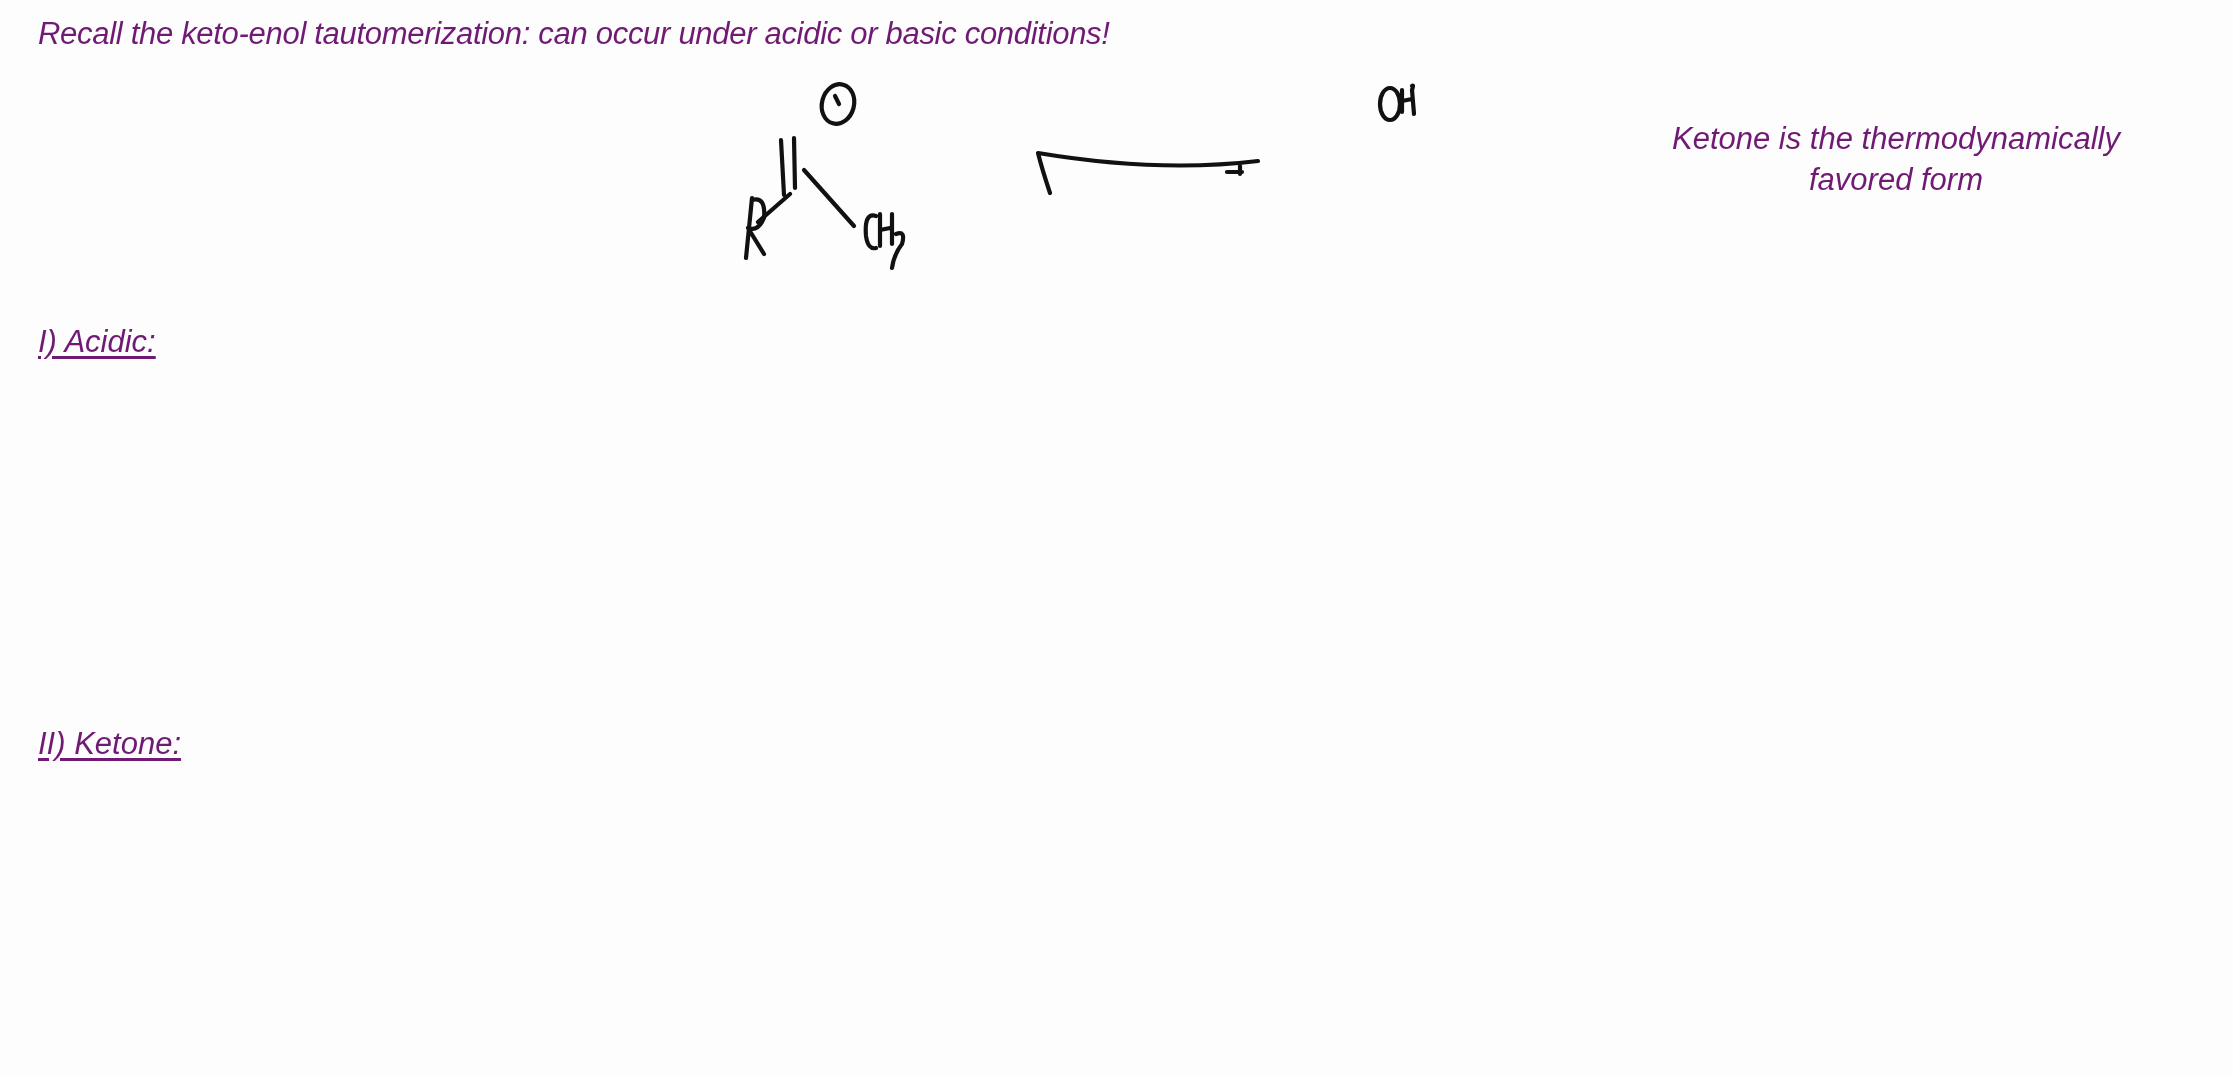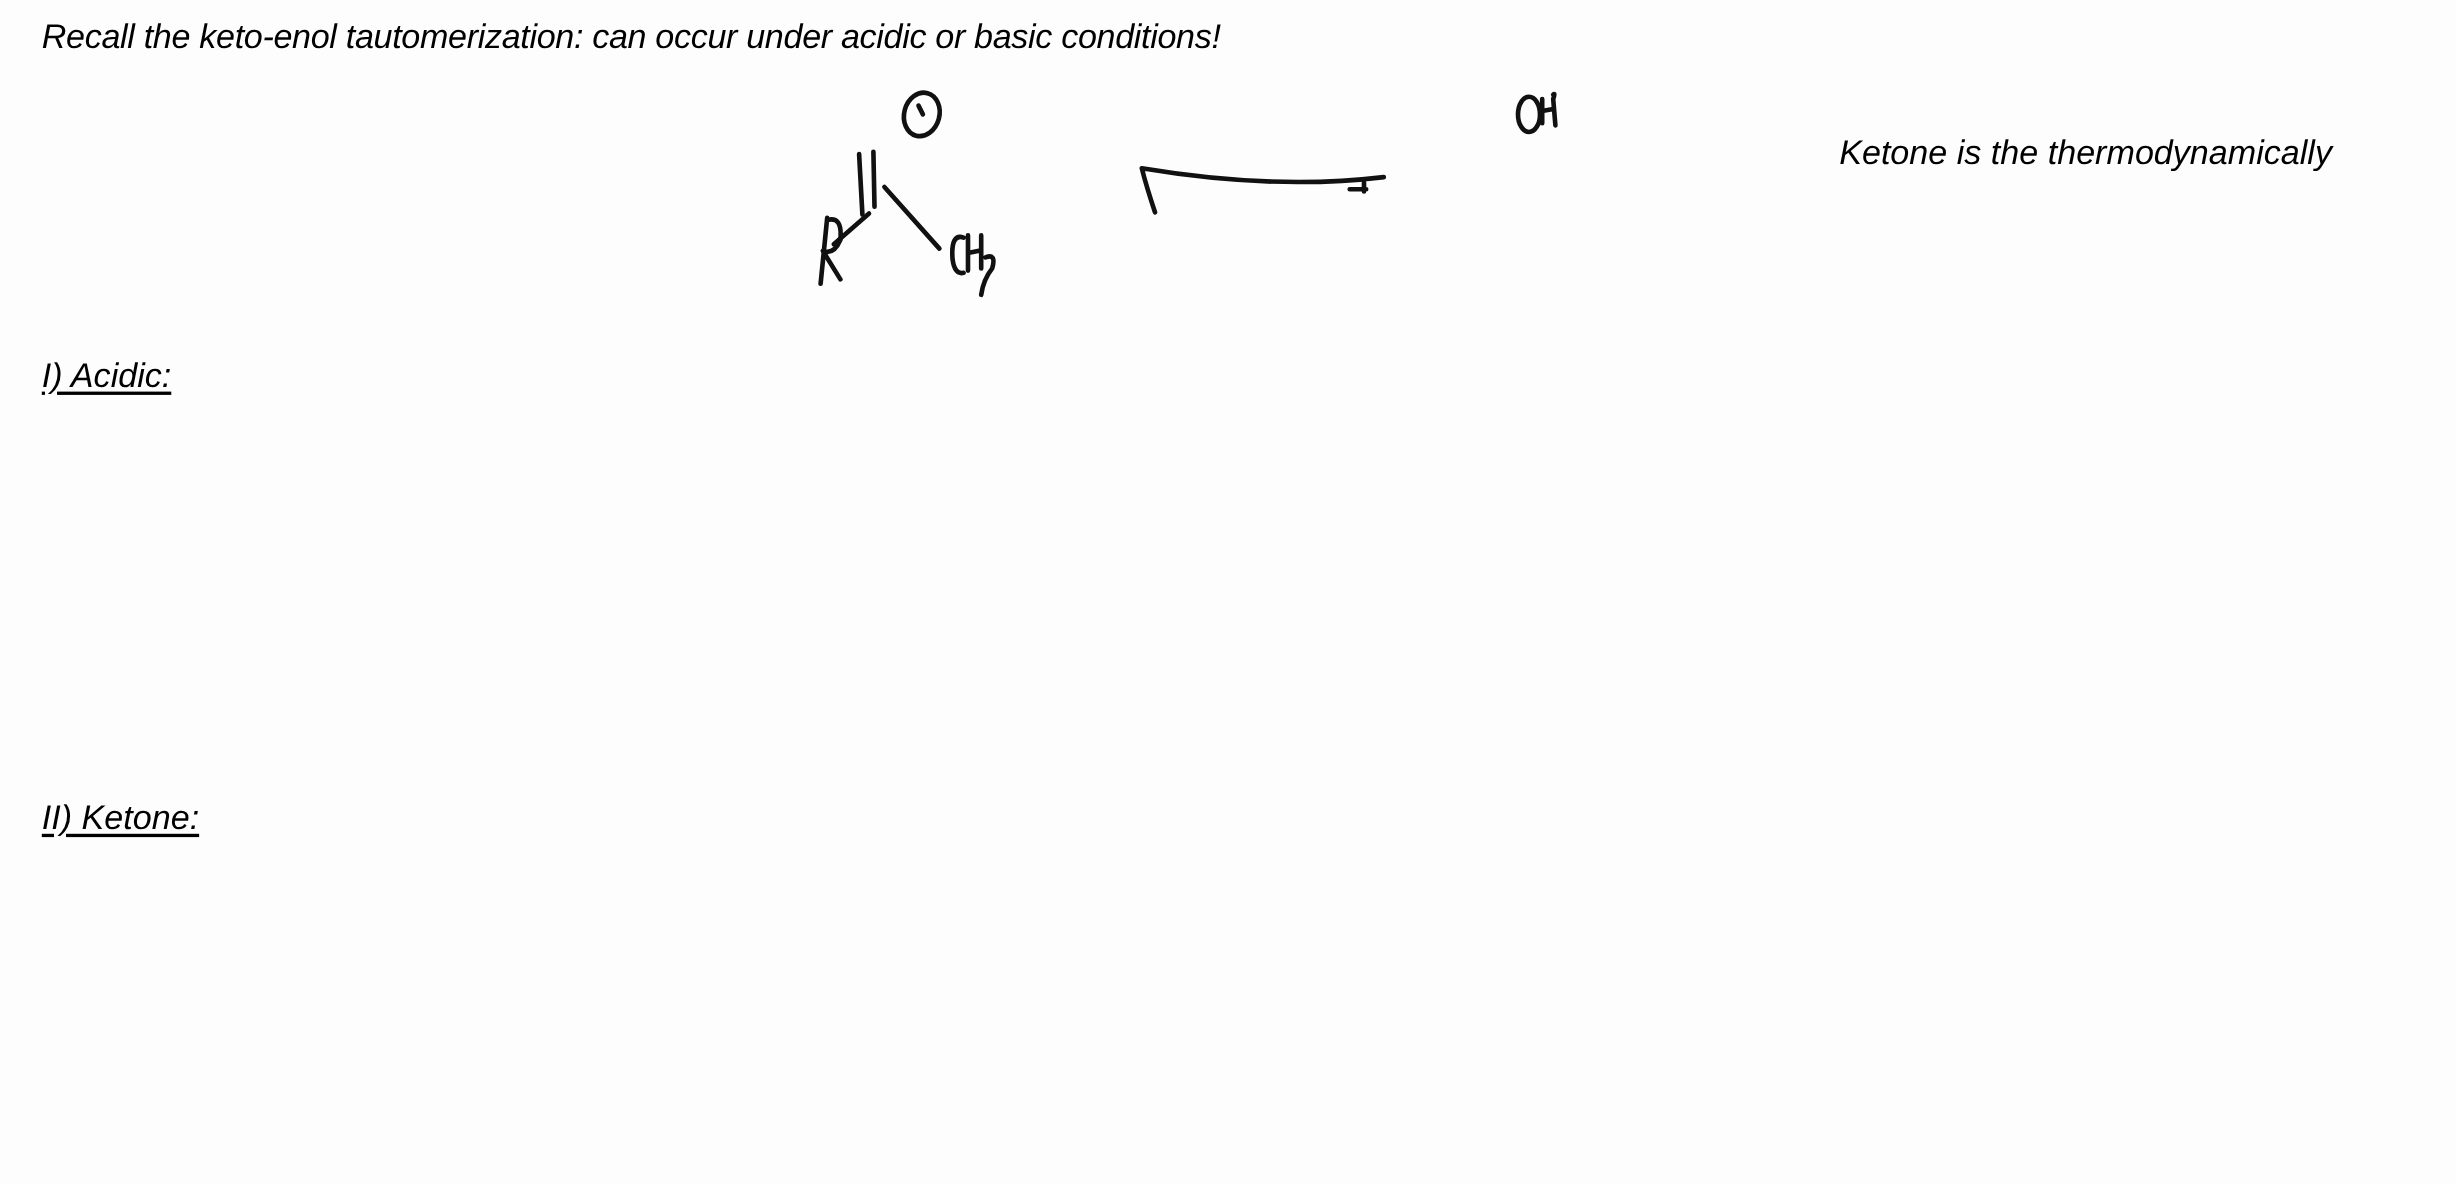--- a/index.html
+++ b/index.html
@@ -1,33 +1,34 @@
 <!DOCTYPE html>
 <html><head>
 <meta charset="utf-8">
 <style>
   html, body { margin: 0; padding: 0; background: #fdfdfd; }
   body { width: 2233px; height: 1076px; position: relative; overflow: hidden;
          font-family: "Liberation Sans", sans-serif; color: #111; }
-  .typed { position: absolute; font-style: italic; font-family: "Liberation Sans", sans-serif; color: #000000; }
+  .typed { position: absolute; font-style: italic; font-family: "Liberation Sans", sans-serif; color: #701a75; }
   .title { left: 38px; top: 16px; font-size: 31px; letter-spacing: -0.3px; }
   .note { left: 1591px; top: 118px; width: 610px; font-size: 31px; text-align: center; line-height: 41px; }
   .section { font-size: 31px; text-decoration: underline; text-underline-offset: 4px; text-align: right; }
   .sec1 { left: 38px; top: 324px; }
   .sec2 { left: 38px; top: 726px; }
   svg.ink { position: absolute; left: 0; top: 0; }
   svg.ink path, svg.ink line, svg.ink ellipse, svg.ink circle { fill: none; stroke: #111; stroke-width: 4.2; stroke-linecap: round; stroke-linejoin: round; }
 </style>
 </head>
 <body>
 
 <div class="typed title">Recall the keto-enol tautomerization: can occur under acidic or basic conditions!</div>
 
 <div class="typed note">
   <div>Ketone is the thermodynamically</div>
+  <div>favored form</div>
 </div>
 
 <div class="typed section sec1">I) Acidic:</div>
 <div class="typed section sec2">II) Ketone:</div>
 
 <svg class="ink" width="2233" height="1076" viewBox="0 0 2233 1076">
 
   <g>
 
     <ellipse cx="838" cy="104" rx="16" ry="20" transform="rotate(15 838 104)"></ellipse>

